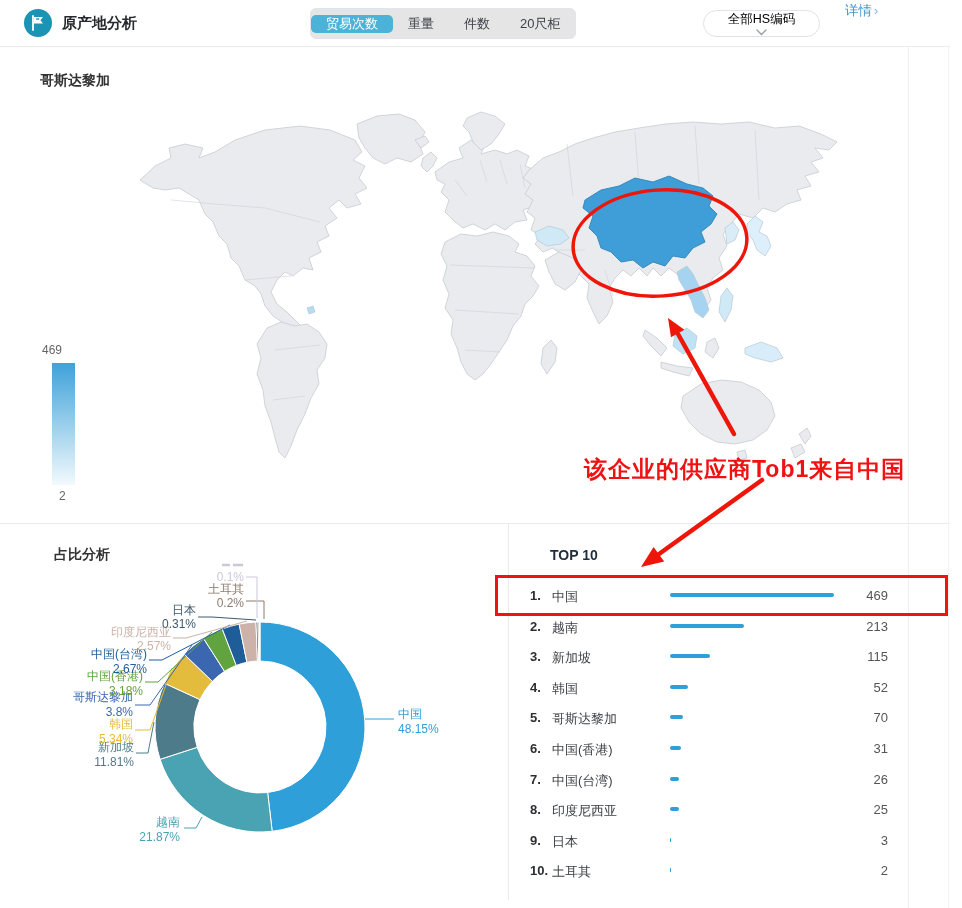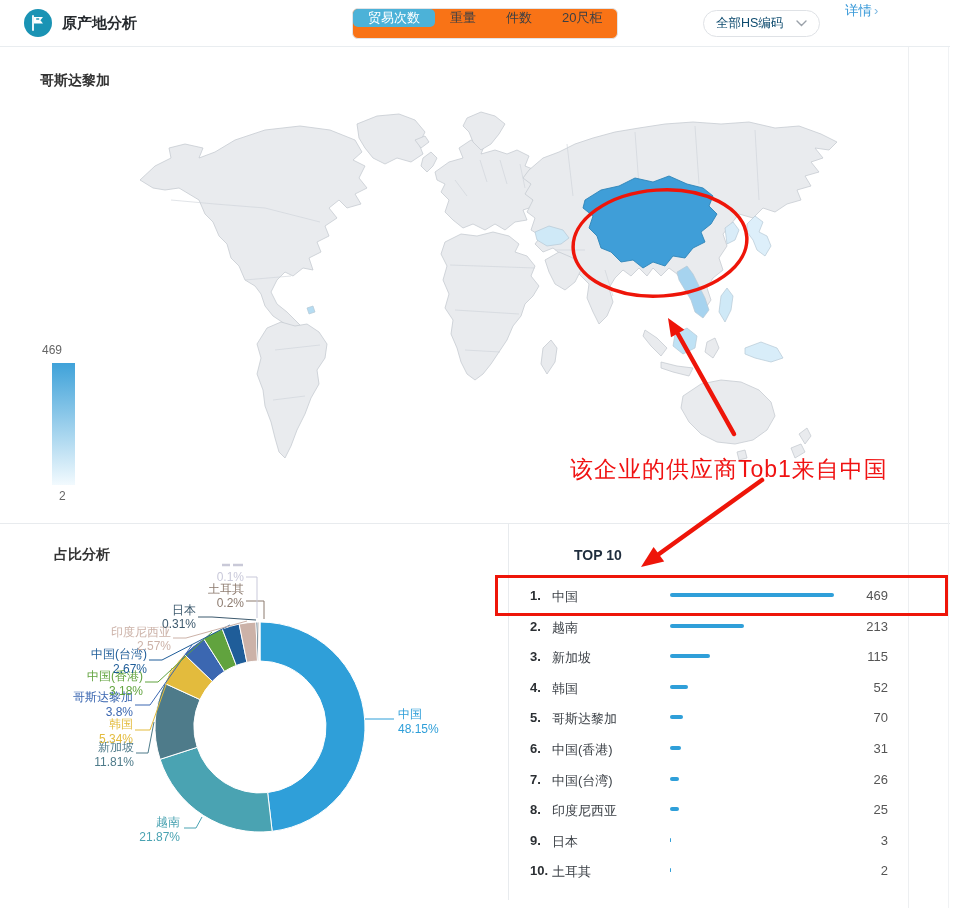--- a/index.html
+++ b/index.html
@@ -8,56 +8,56 @@
     font-family:"Liberation Sans","DejaVu Sans",sans-serif;
     overflow:hidden;color:#333;
   }
   
   .header{position:absolute;left:0;top:0;width:962px;height:46px;background:#fff;}
   .header-border{position:absolute;left:0;top:46px;width:950px;height:1px;background:#e9edf0;}
   .logo{position:absolute;left:24px;top:9px;width:28px;height:28px;border-radius:50%;background:#1a93b4;}
   .logo svg{position:absolute;left:5px;top:5px;}
   .page-title{position:absolute;left:62px;top:14px;font-size:15px;font-weight:bold;color:#262a2e;}
   .tabs{position:absolute;left:310px;top:8px;height:29px;border:1px solid #e1e4e8;border-radius:6px;
-        display:flex;align-items:flex-start;background:#f97316;margin-left:42px;}
+        display:flex;align-items:center;background:#e5e5e5;}
   .tab{padding:0 15px;display:flex;align-items:center;font-size:13px;color:#3a3f45;cursor:pointer;border-radius:5px;}
   .tab.active{background:#4cb2d8;color:#fff;}
   .hs-select{position:absolute;left:703px;top:10px;width:117px;height:27px;border:1px solid #dfe2e6;
         border-radius:15px;display:flex;align-items:center;justify-content:space-between;
-        padding:0 12px;box-sizing:border-box;font-size:12.5px;color:#0c4a6e;cursor:pointer;background:#fff;}
+        padding:0 12px;box-sizing:border-box;font-size:12.5px;color:#000000;cursor:pointer;background:#fff;flex-direction:column;}
   .detail-link{position:absolute;left:845px;top:2px;font-size:13.5px;color:#3a9ad9;cursor:pointer;text-decoration:none;}
   .detail-link .chev{font-size:13px;margin-left:2px;color:#7db9e2;}
   
   .hline-mid{position:absolute;left:0;top:523px;width:950px;height:1px;background:#e8ebee;}
   .vline-mid{position:absolute;left:508px;top:523px;width:1px;height:377px;background:#e8ebee;}
   .vline-right{position:absolute;left:908px;top:47px;width:1px;height:861px;background:#edeff1;}
   .vline-edge{position:absolute;left:948px;top:47px;width:1px;height:861px;background:#f0f2f4;}
   
   .sec-title{position:absolute;font-size:14px;font-weight:bold;color:#333;}
   .t-map{left:40px;top:72px;}
   .t-pie{left:40px;top:546px;margin-left:14px;}
-  .t-top10{left:574px;top:547px;color:#1f2d3d;}
+  .t-top10{left:550px;top:547px;color:#1f2d3d;}
   
   .legend{position:absolute;left:30px;top:343px;width:60px;}
   .legend .lg-max{font-size:12px;color:#666;margin-left:12px;}
   .legend .lg-bar{width:23px;height:122px;margin:6px 0 4px 22px;}
   .legend .lg-min{font-size:12px;color:#666;margin-left:29px;}
   
   .map-wrap{position:absolute;left:115px;top:100px;width:745px;height:405px;}
   
   .donut-wrap{position:absolute;left:0;top:523px;width:515px;height:385px;}
   
   .top10{position:absolute;left:530px;top:579px;width:358px;}
   .t-row{position:relative;height:30.6px;font-size:13px;color:#333;}
   .t-rank{position:absolute;left:0;top:9px;font-weight:bold;color:#2b2f33;}
   .t-name{position:absolute;left:22px;top:9px;color:#3a3f45;}
   .t-bar{position:absolute;left:140px;top:14px;height:4px;border-radius:2px;background:#2f9fd9;}
   .t-val{position:absolute;right:0;top:9px;color:#555;}
   
-  .red-text{position:absolute;left:570px;top:454px;font-size:23px;font-weight:400;color:#f01212;
+  .red-text{position:absolute;left:584px;top:454px;font-size:23px;font-weight:700;color:#f01212;
             letter-spacing:1px;white-space:nowrap;z-index:40;}
   .red-rect{position:absolute;left:495px;top:575px;width:453px;height:41px;box-sizing:border-box;
             border:3px solid #ee1509;z-index:40;}
   .overlay{position:absolute;left:0;top:0;width:962px;height:908px;pointer-events:none;z-index:41;}
 </style>
 </head>
 <body>
 
 <div class="header">
   <div class="logo">

